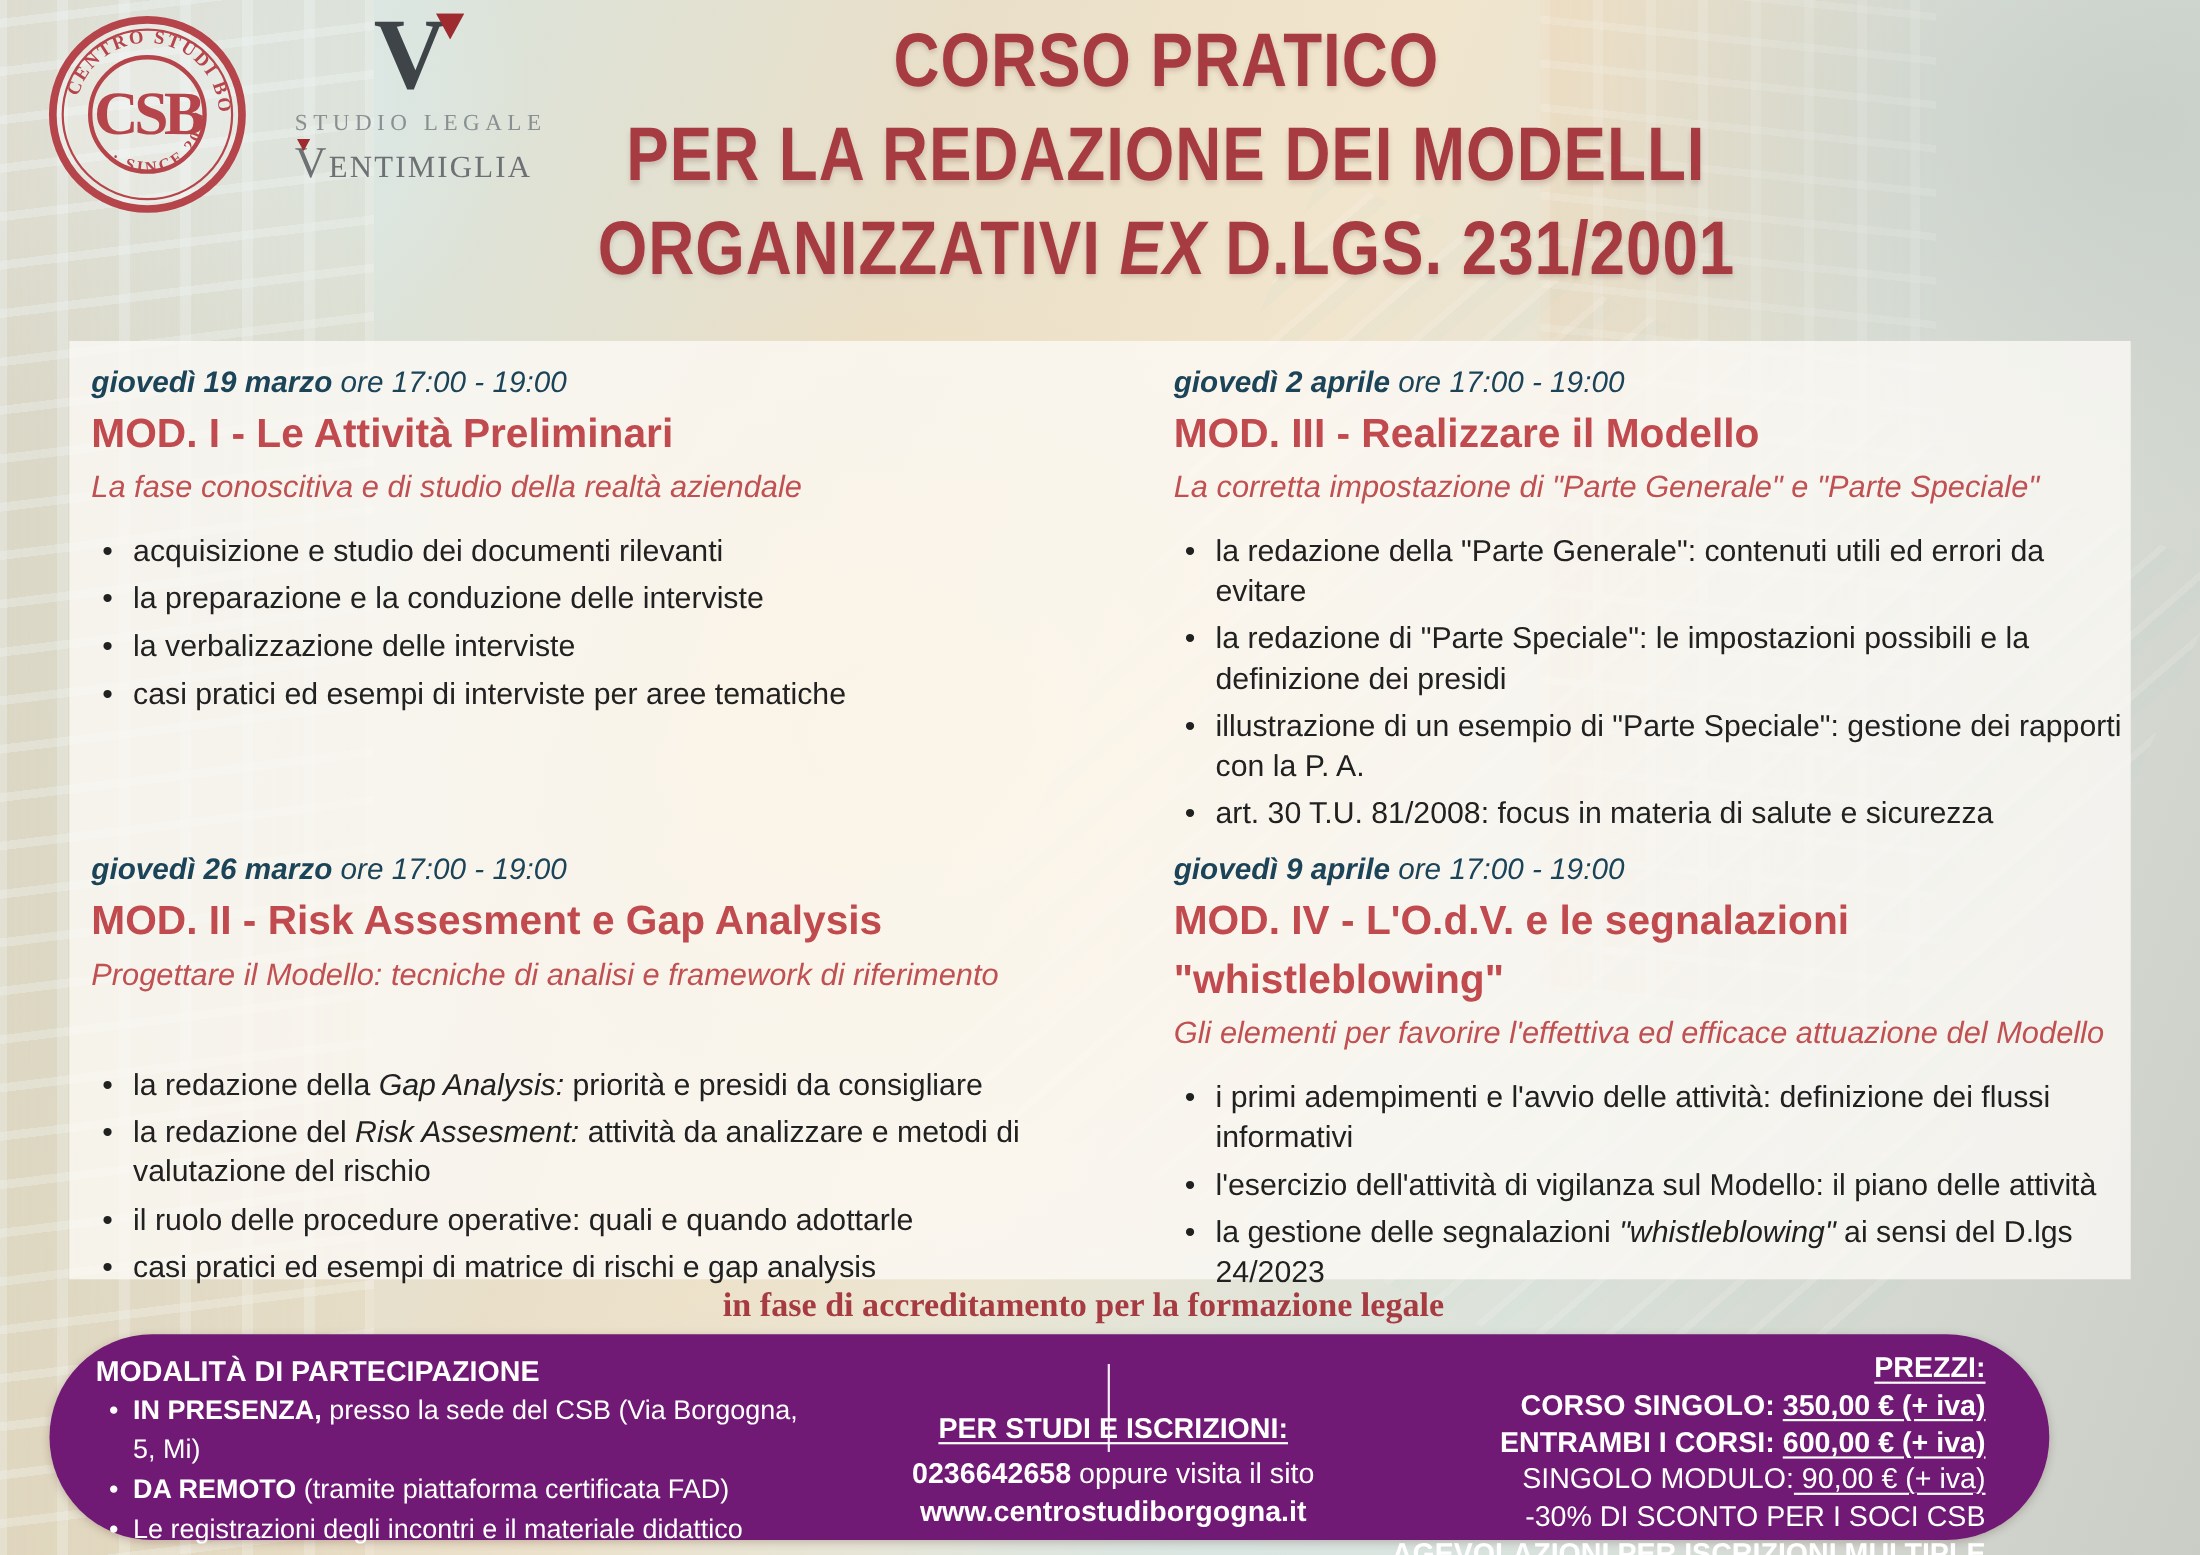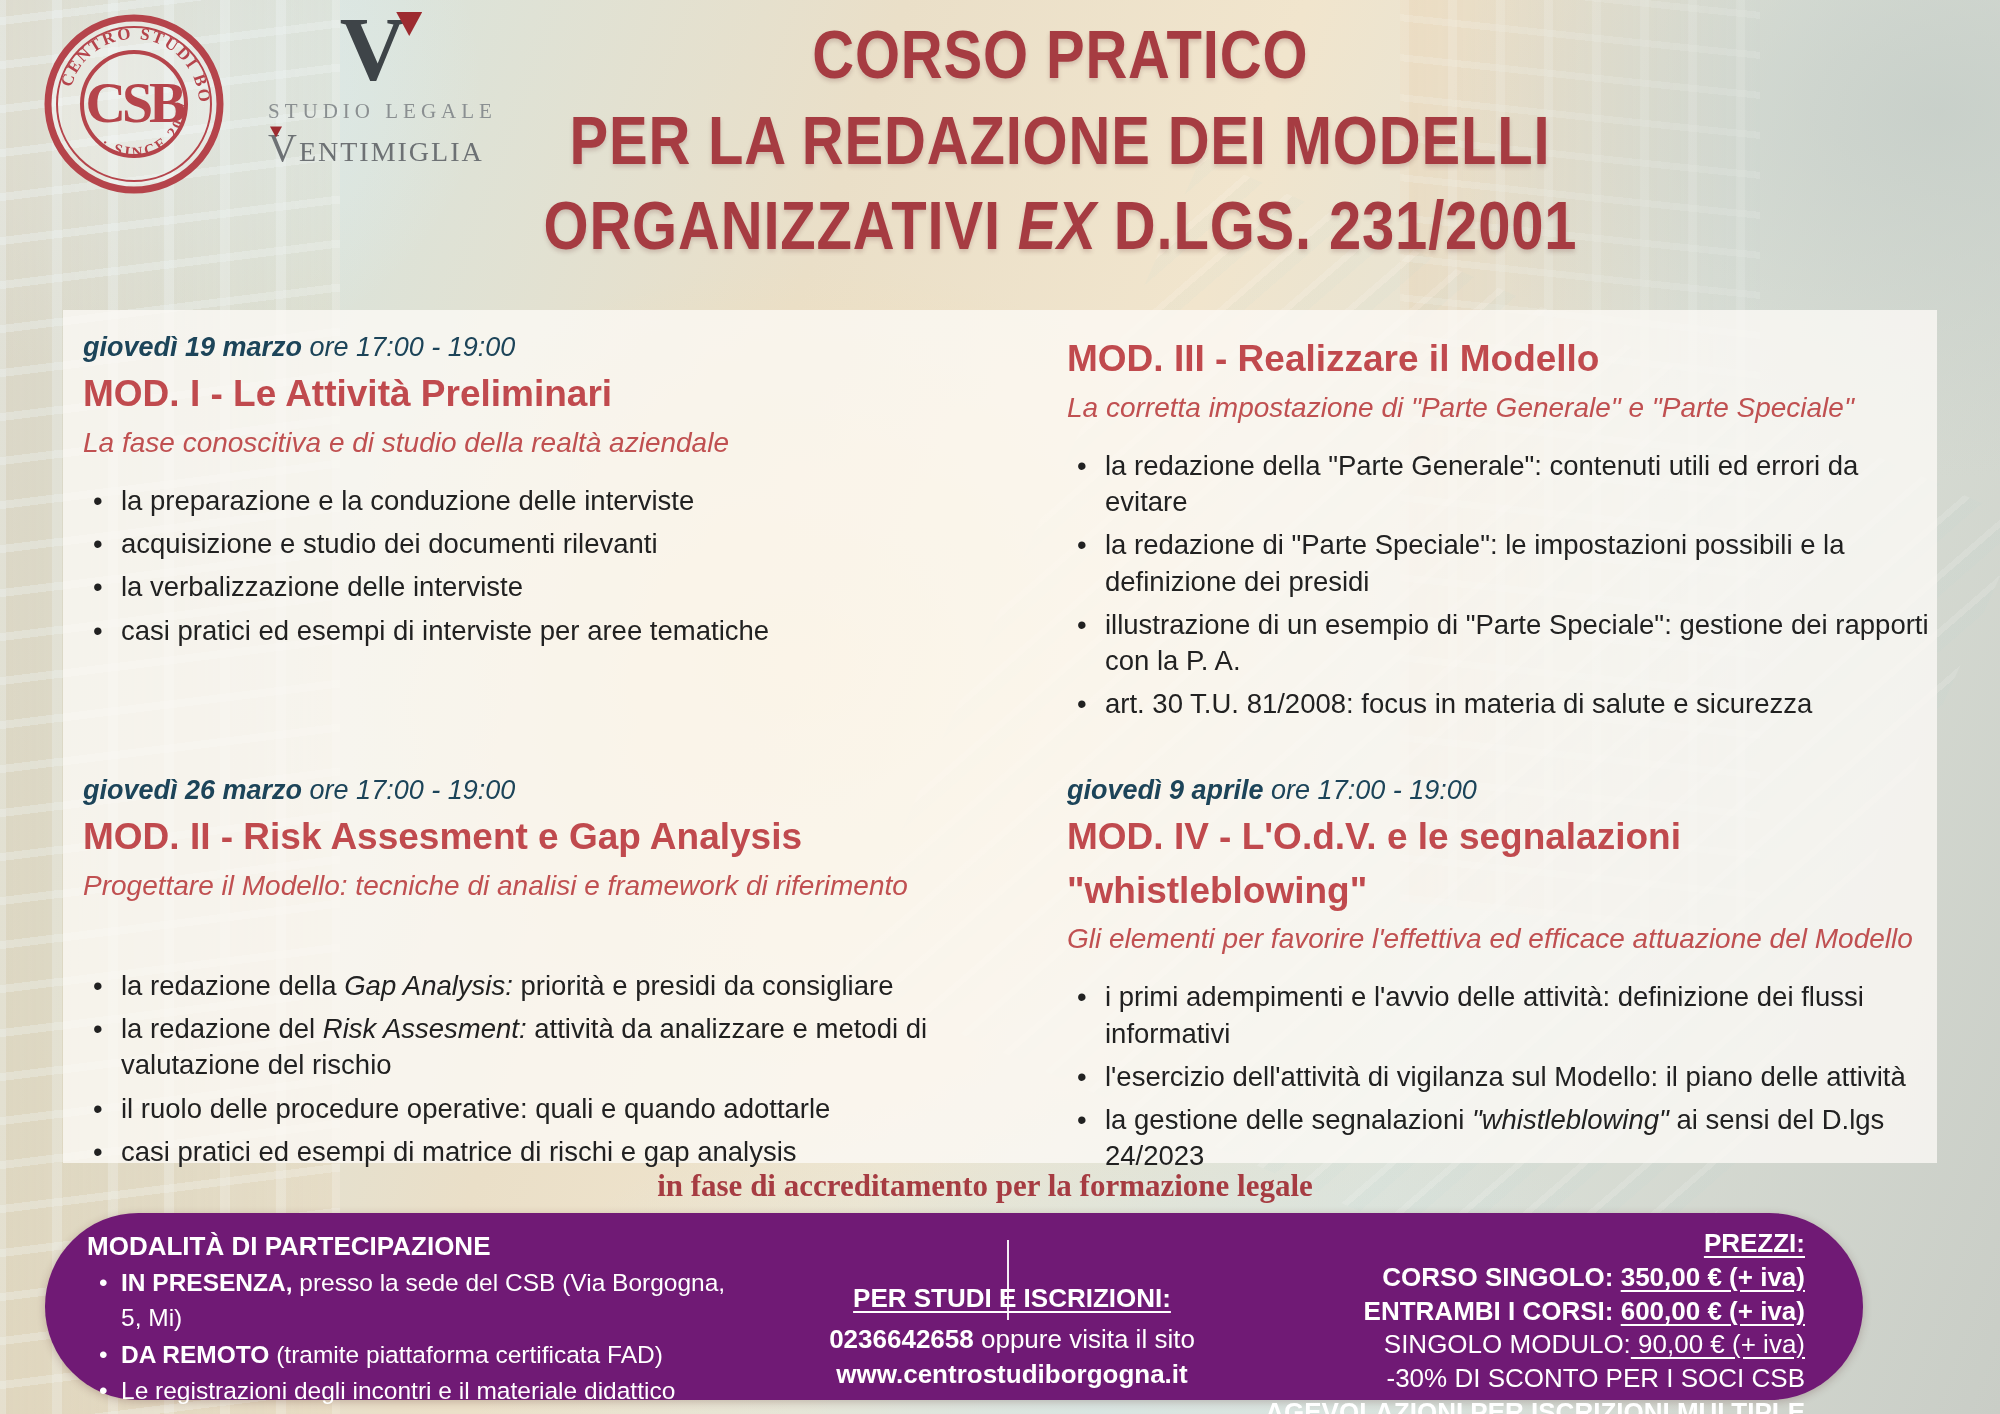--- a/index.html
+++ b/index.html
@@ -128,40 +128,41 @@
     <div class="title-line"><span><span>ORGANIZZATIVI </span><span class="seg-i">EX</span><span> D.LGS. 231/2001</span></span></div>
   </div>
 
   <div class="panel">
     <div class="col">
       <div class="mod-slot-top">
         <div class="mod-date"><span class="d">giovedì 19 marzo</span> <span>ore 17:00 - 19:00</span></div>
         <h2 class="mod-title">MOD. I - Le Attività Preliminari</h2>
         <div class="mod-subtitle">La fase conoscitiva e di studio della realtà aziendale</div>
         <ul class="mod-bullets">
+            <li><span>acquisizione e studio dei documenti rilevanti</span></li>
             <li><span>la preparazione e la conduzione  delle interviste</span></li>
-            <li><span>acquisizione e studio dei documenti rilevanti</span></li>
             <li><span>la verbalizzazione delle interviste</span></li>
             <li><span>casi pratici ed esempi di interviste per aree tematiche</span></li>
           </ul>
       </div>
       <div>
         <div class="mod-date"><span class="d">giovedì 26 marzo</span> <span>ore 17:00 - 19:00</span></div>
         <h2 class="mod-title">MOD. II - Risk Assesment e Gap Analysis</h2>
         <div class="mod-subtitle">Progettare il Modello: tecniche di analisi e framework di riferimento</div>
         <ul class="mod-bullets gap-lg">
             <li><span>la redazione della </span><span class="seg-i">Gap Analysis:</span><span> priorità e presidi da consigliare</span></li>
             <li><span>la redazione del </span><span class="seg-i">Risk Assesment:</span><span> attività da analizzare e metodi di valutazione del rischio</span></li>
             <li><span>il ruolo delle procedure operative: quali e quando adottarle</span></li>
             <li><span>casi pratici ed esempi di matrice di rischi e gap analysis</span></li>
           </ul>
       </div>
     </div>
     <div class="col">
       <div class="mod-slot-top">
+        <div class="mod-date"><span class="d">giovedì 2 aprile</span> <span>ore 17:00 - 19:00</span></div>
         <h2 class="mod-title">MOD. III - Realizzare il Modello</h2>
         <div class="mod-subtitle">La corretta impostazione di "Parte Generale" e "Parte Speciale"</div>
         <ul class="mod-bullets">
             <li><span>la redazione della "Parte Generale": contenuti utili ed errori da evitare</span></li>
             <li><span>la redazione di "Parte Speciale": le impostazioni possibili e la definizione dei presidi</span></li>
             <li><span>illustrazione di un esempio di "Parte Speciale": gestione dei rapporti con la P. A.</span></li>
             <li><span>art. 30 T.U. 81/2008: focus in materia di salute e sicurezza</span></li>
           </ul>
       </div>
       <div>

